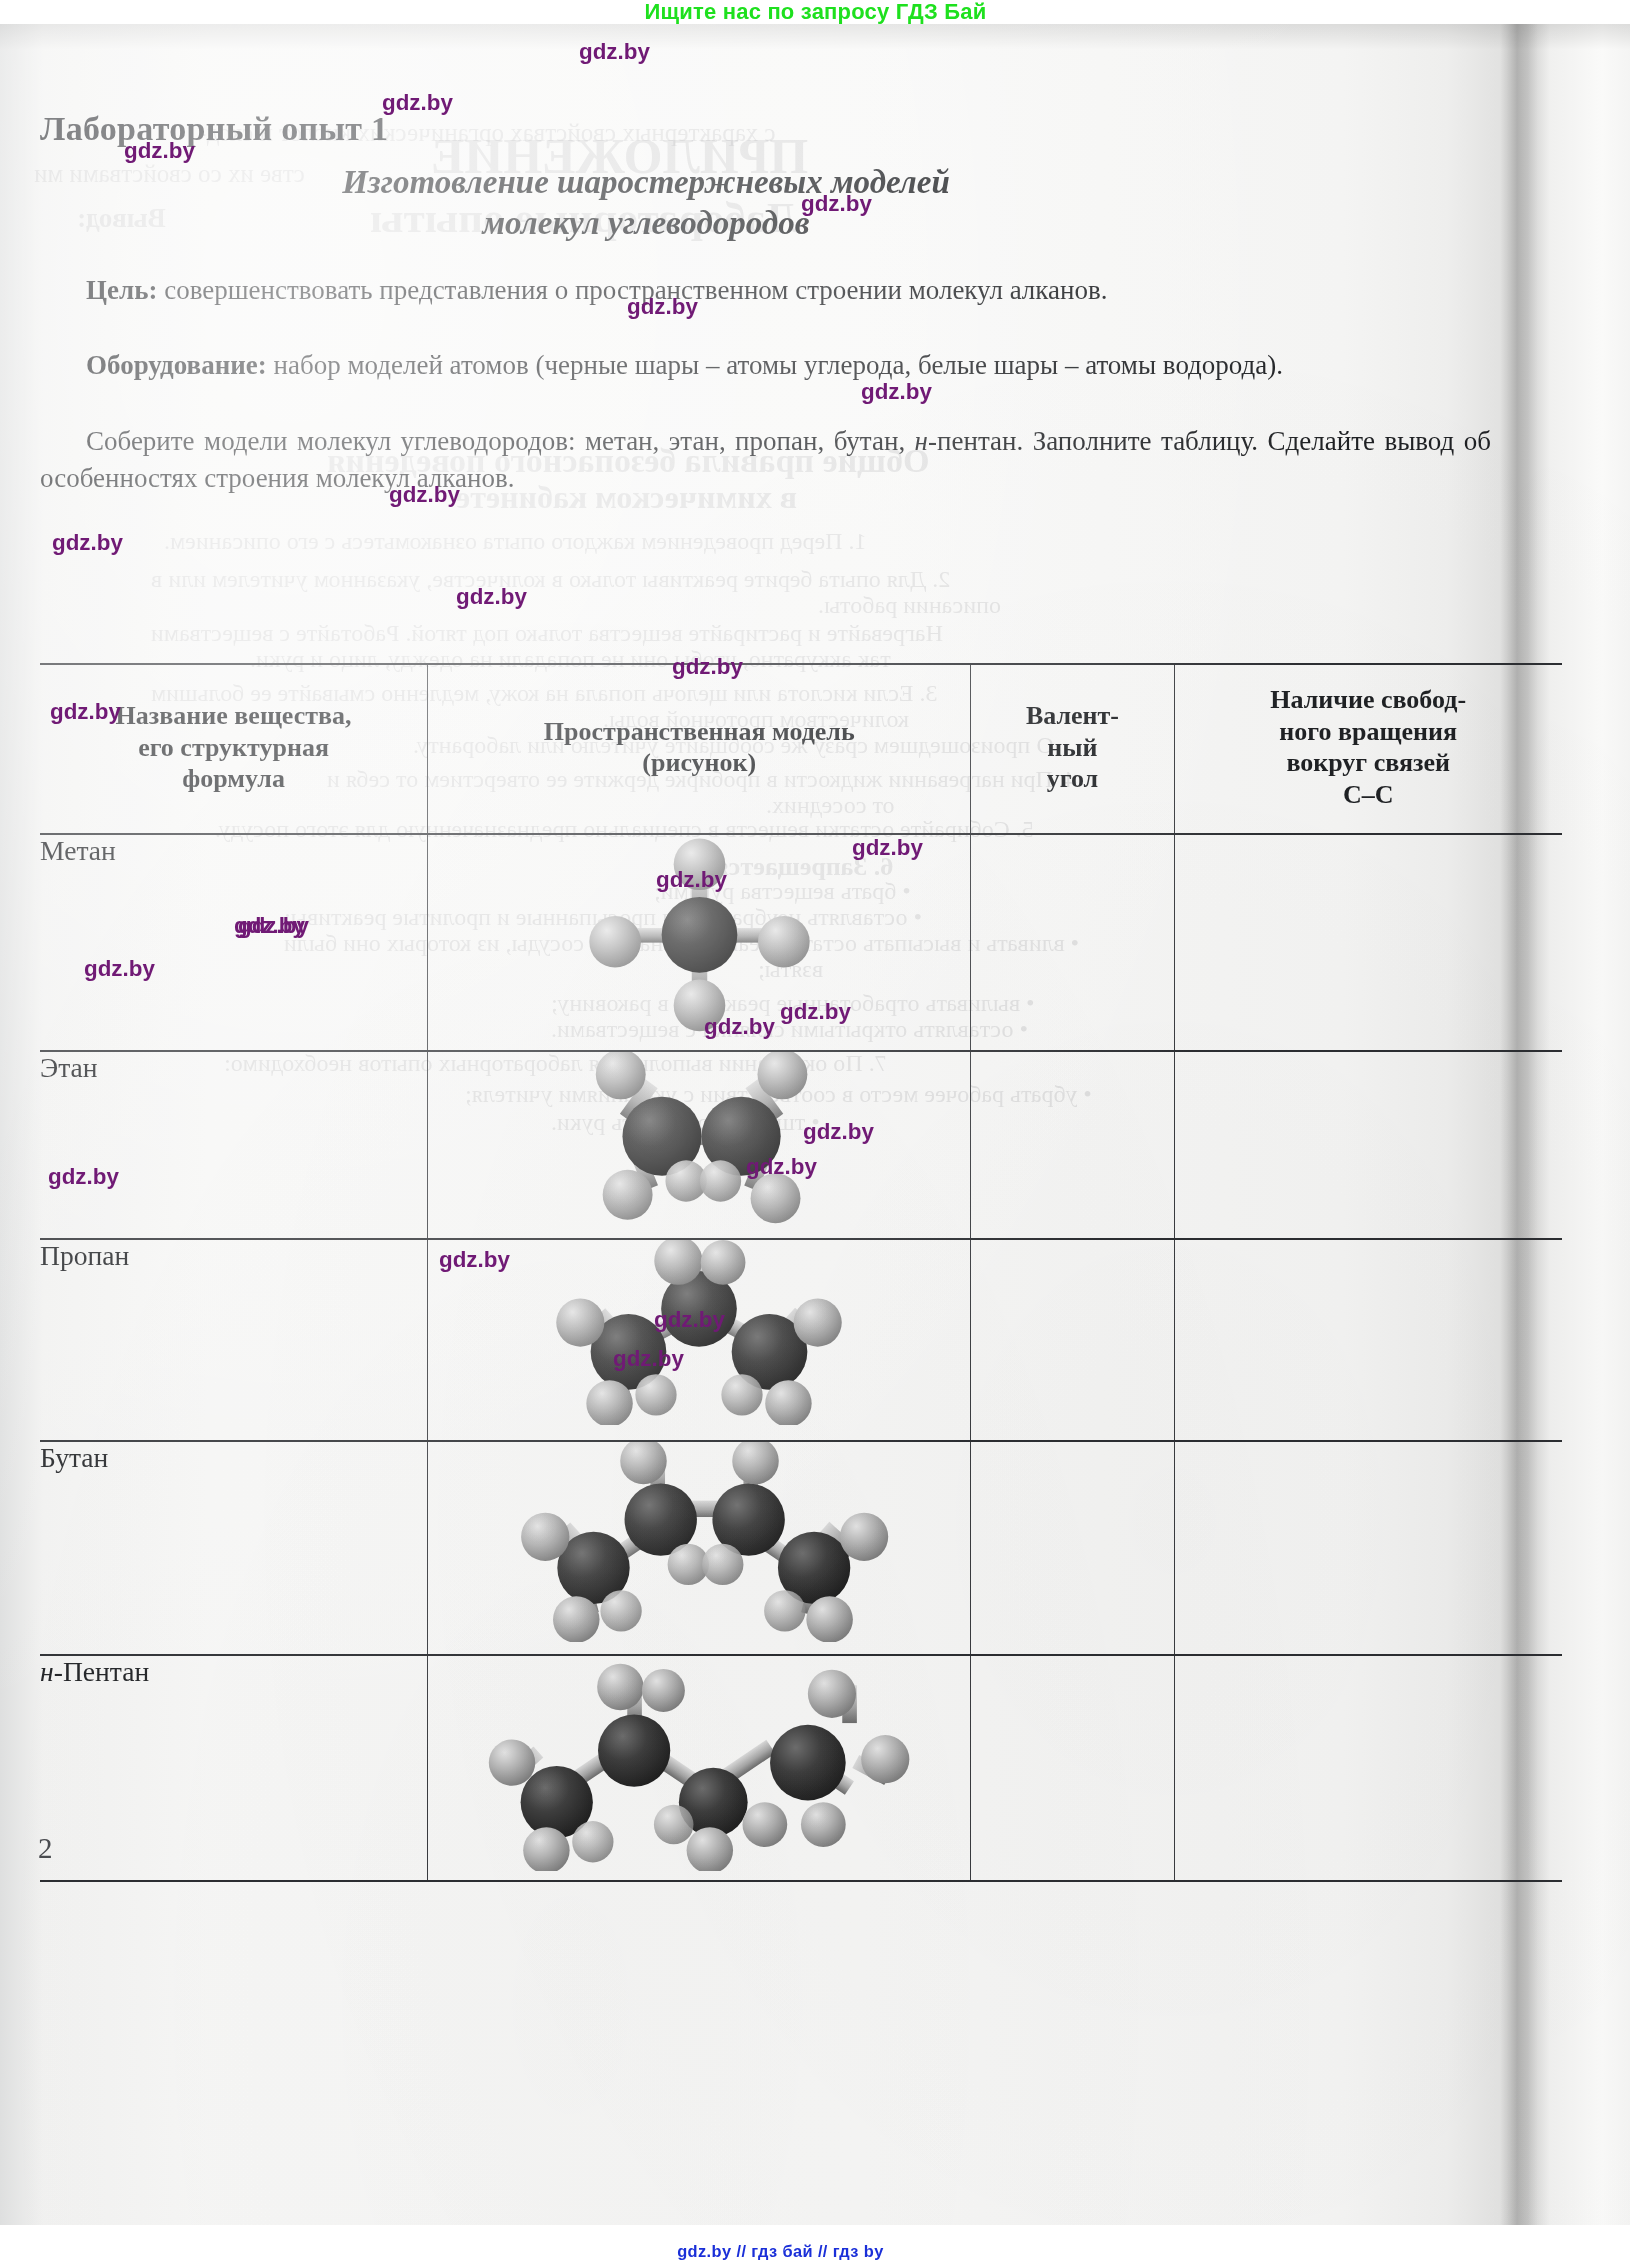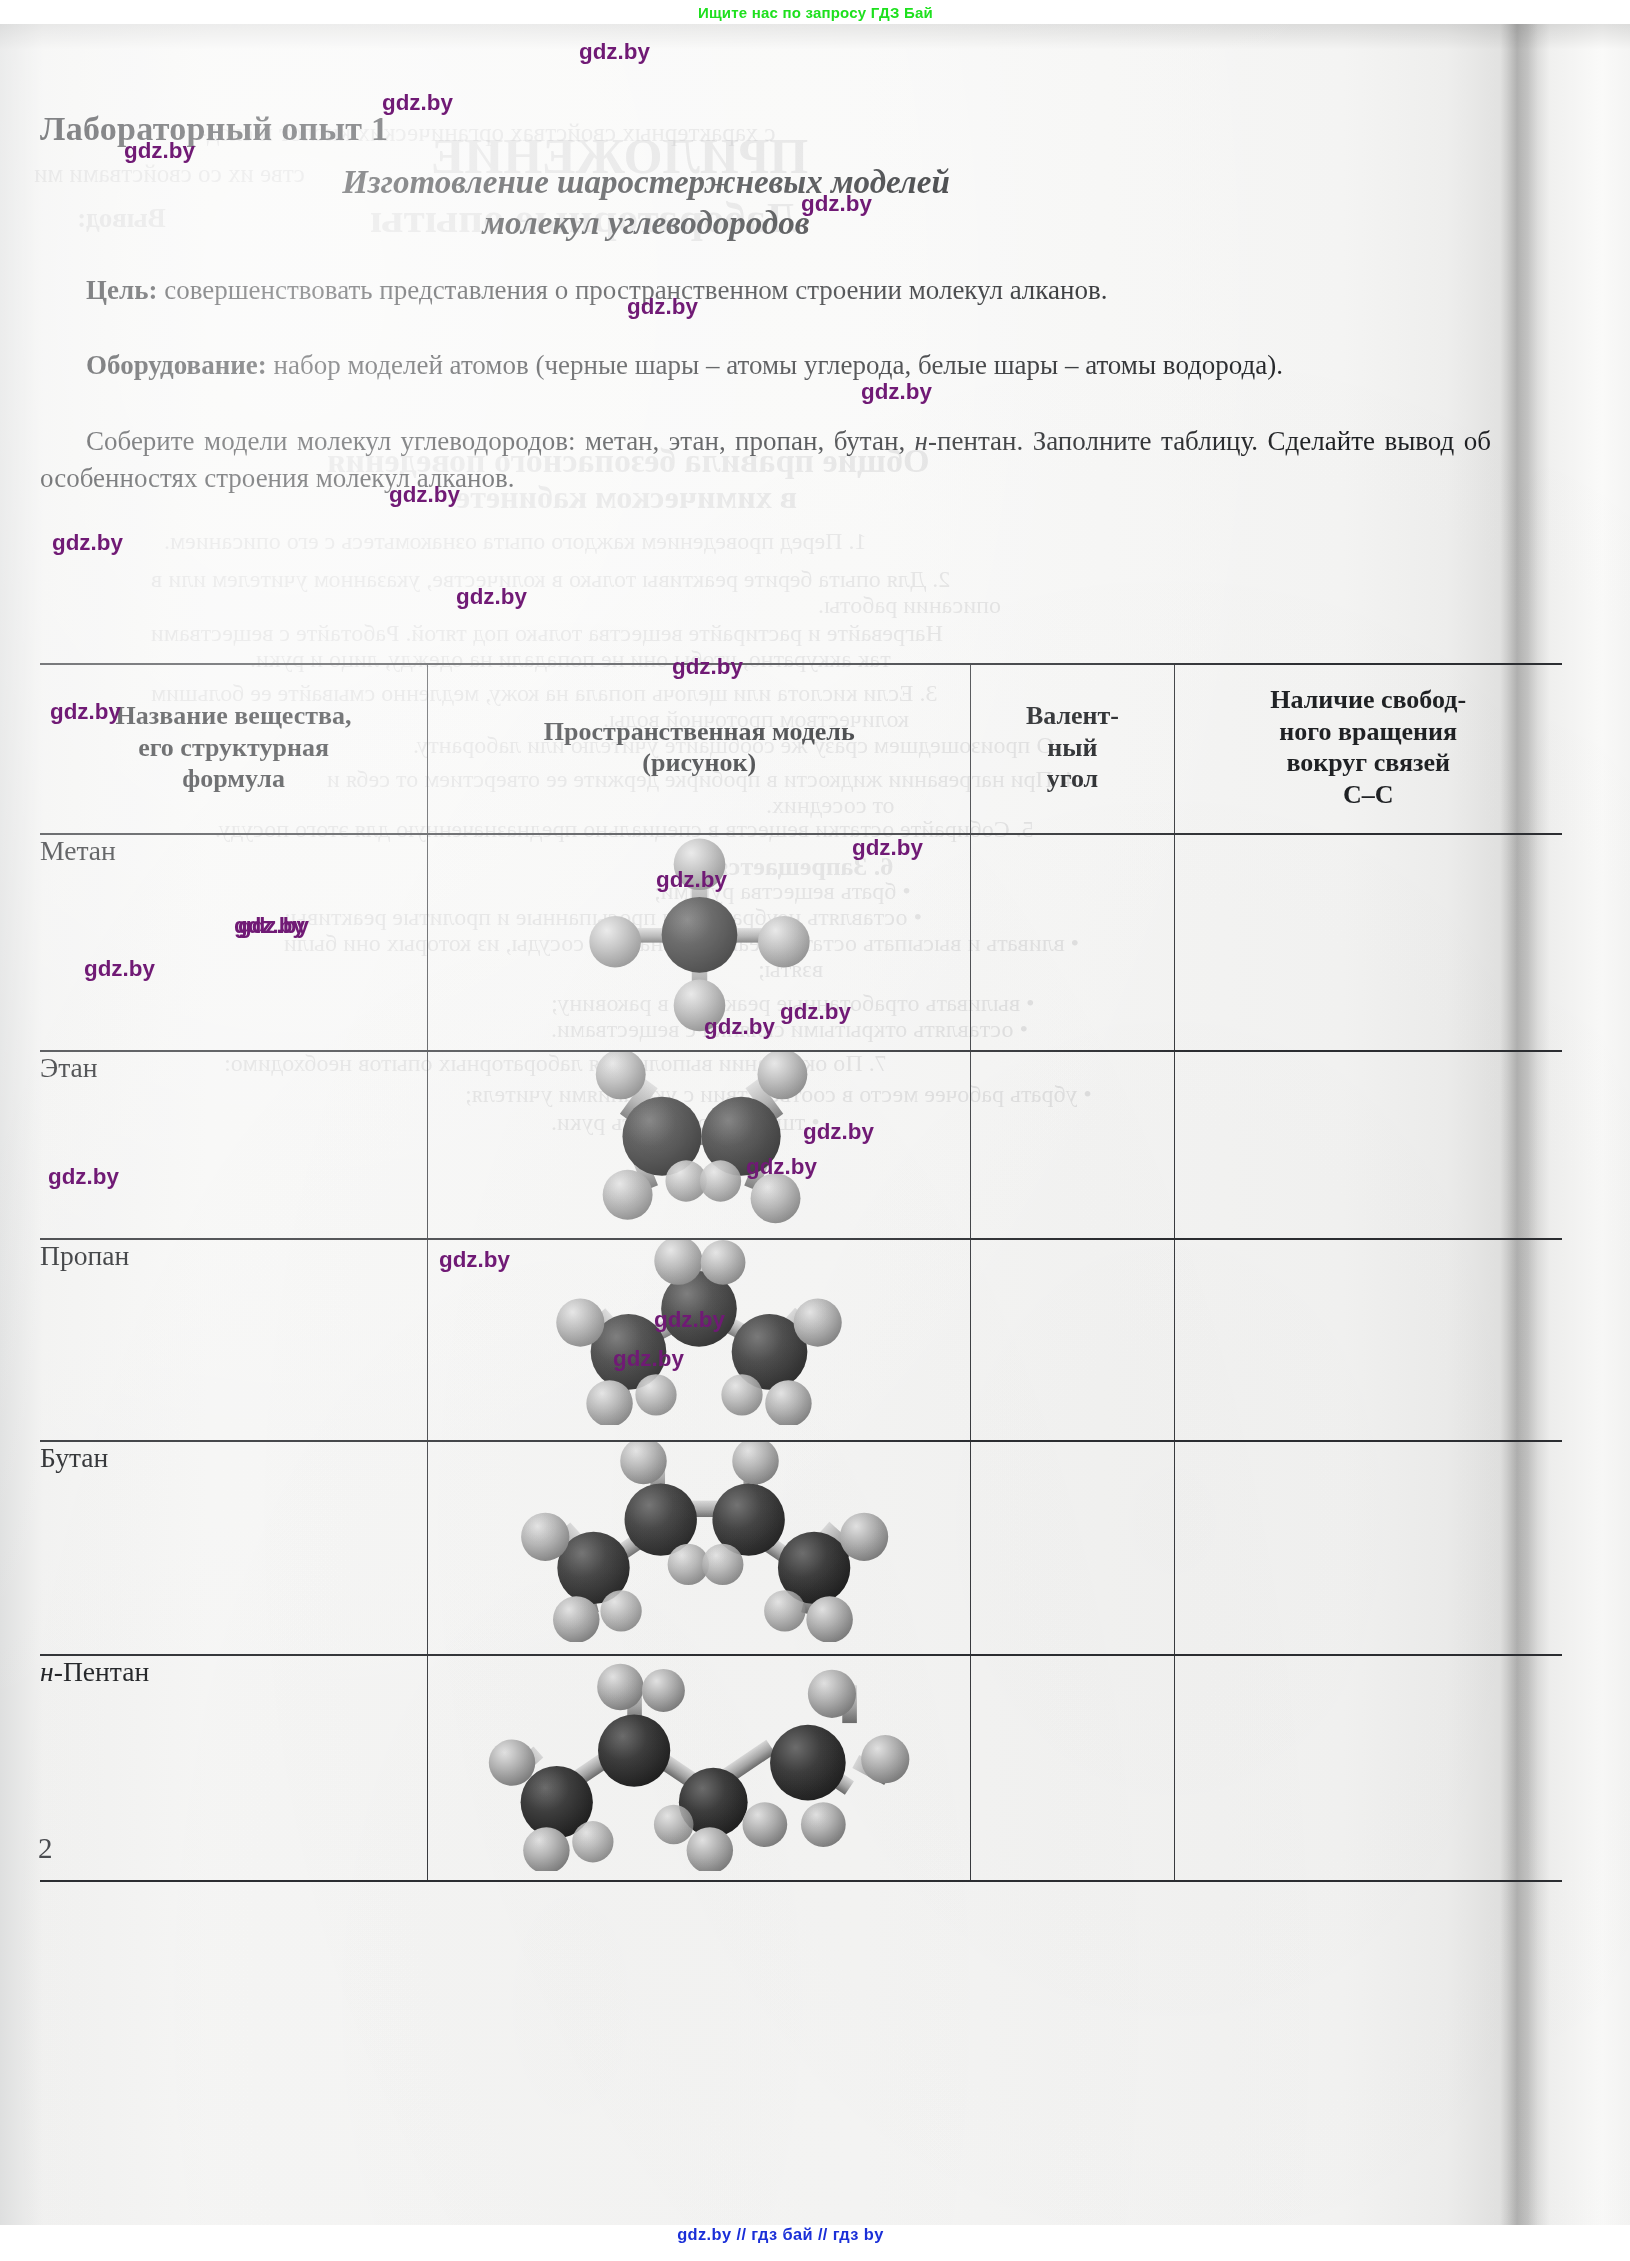--- a/index.html
+++ b/index.html
@@ -24,21 +24,21 @@
     height: 24px;
     background: #ffffff;
     display: flex;
     align-items: center;
     justify-content: center;
     z-index: 40;
   }
   .top-banner-text {
     color: #1ee01e;
     font-family: "Liberation Sans", sans-serif;
-    font-size: 15px;
+    font-size: 22px;
     font-weight: bold;
     letter-spacing: 0.2px;
     white-space: nowrap;
   }
 
   
   .scan {
     position: absolute;
     left: 0; top: 24px;
     width: 1631px;
@@ -200,21 +200,21 @@
     z-index: 25;
   }
 
   
   .footer {
     position: absolute;
     left: 0; top: 2225px;
     width: 1561px; height: 36px;
     background: #ffffff;
     display: flex;
-    align-items: flex-start;
+    align-items: flex-end;
     justify-content: center;
     z-index: 40;
   }
   .footer-text {
     color: #1a2fd8;
     font-family: "Liberation Sans", sans-serif;
     font-size: 16.4px;
     font-weight: bold;
     letter-spacing: 0.4px;
   }

